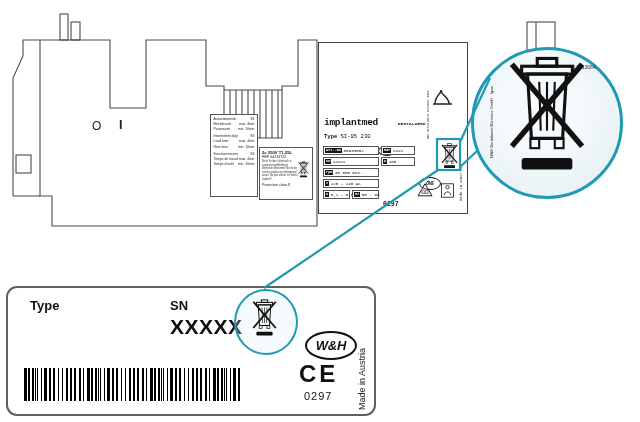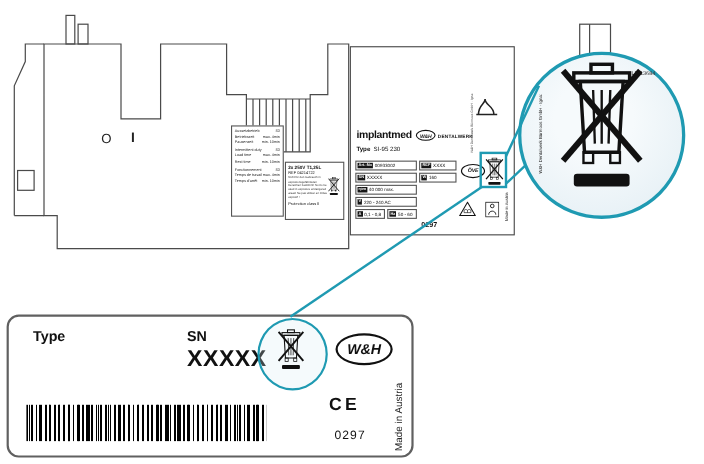--- a/index.html
+++ b/index.html
@@ -4,42 +4,42 @@
 <style>
   html,body{margin:0;padding:0;background:#fff;}
   body{font-family:"Liberation Sans",sans-serif;color:#111;}
   .scene{position:relative;width:640px;height:422px;background:#fff;overflow:hidden;}
   .abs{position:absolute;}
   svg{display:block;}
   .z1{z-index:1}.z2{z-index:2}.z3{z-index:3}.z4{z-index:4}.z6{z-index:6}
   .box{border:1px solid #555;background:#fff;box-sizing:border-box;}
   .vtext{writing-mode:vertical-rl;transform:rotate(180deg);white-space:nowrap;overflow:hidden;}
   .oval{border:1.4px solid #111;border-radius:50%;display:flex;align-items:center;justify-content:center;
-        font-weight:bold;font-style:italic;background:#fff;box-sizing:border-box;letter-spacing:-0.2px;}
+        font-weight:bold;font-style:italic;background:#fff;box-sizing:border-box;letter-spacing:-0.2px;margin-top:28px;}
 
   
   #art{left:0;top:0;}
   #power-off{left:92px;top:119px;font-size:12px;color:#222;}
   #power-on{left:119px;top:118px;font-size:12.5px;font-weight:bold;color:#222;}
 
   
   #duty{left:210px;top:114px;width:48px;height:83px;padding:2px 2.5px;}
   .duty-row{display:flex;justify-content:space-between;font-size:3.4px;line-height:1.5;color:#222;}
   .duty-row:nth-child(4),.duty-row:nth-child(7){margin-top:2px;}
 
   
   #fuse{left:259px;top:147px;width:54px;height:53px;padding:2px;}
   #fuse .l1{font-size:4.2px;font-weight:bold;}
   #fuse .l2{font-size:3.6px;}
   #fuse .note{font-size:2.6px;line-height:1.35;width:37px;color:#333;margin-top:1px;}
   #fuse .prot{font-size:3.6px;margin-top:2px;}
   #fuse-bin{right:3px;top:13px;width:11px;height:17px;position:absolute;}
 
   
-  #plate{left:318px;top:42px;width:148px;height:170px;border:1.3px solid #444;background:#fff;}
+  #plate{left:318px;top:42px;width:148px;height:170px;border:1.3px solid #444;background:#fff;font-family:Liberation Mono, monospace;}
   #plate-hook{left:112px;top:44px;position:absolute;}
   #plate-brand{left:5px;top:74px;font-size:9.5px;font-weight:800;letter-spacing:-0.3px;position:absolute;}
   #plate-logo{left:59px;top:75px;width:18px;height:10px;font-size:4.6px;position:absolute;}
   #plate-wordmark{left:79px;top:78px;font-size:4.3px;font-weight:bold;letter-spacing:0.2px;position:absolute;}
   #plate-type{left:5px;top:90px;font-size:5.6px;position:absolute;}
   #plate-type .tlabel{font-weight:bold;margin-right:3px;}
   .cellrow{position:absolute;display:flex;gap:2px;}
   #prow1{left:4px;top:103px}#prow2{left:4px;top:114px}#prow3{left:4px;top:125px}
   #prow4{left:4px;top:136px}#prow5{left:4px;top:147px}
   .cell{border:0.6px solid #555;display:inline-flex;align-items:center;padding:0 1px;height:9px;
@@ -69,21 +69,21 @@
   #card-sn-value{left:162px;top:27px;font-size:21px;font-weight:bold;letter-spacing:0.5px;position:absolute;}
   #card-circle{left:226px;top:1px;width:64px;height:66px;border:2.4px solid #1f9ab2;border-radius:50%;
                background:rgba(214,236,243,0.25);position:absolute;box-sizing:border-box;}
   #card-bin{left:244px;top:11px;width:25px;height:38px;position:absolute;}
   #card-logo{left:297px;top:15px;width:52px;height:29px;font-size:13px;position:absolute;border-width:2.2px;}
   #card-barcode{left:16px;top:80px;width:218px;height:33px;position:absolute;
       background:
         repeating-linear-gradient(90deg,#000 0 1.6px,transparent 1.6px 4.2px),
         repeating-linear-gradient(90deg,transparent 0 2.1px,#000 2.1px 3.4px,transparent 3.4px 9px);
       background-color:#fff;}
-  #card-ce{left:291px;top:72px;font-size:16px;font-weight:bold;letter-spacing:3px;position:absolute;}
+  #card-ce{left:291px;top:72px;font-size:24px;font-weight:bold;letter-spacing:3px;position:absolute;}
   #card-cenum{left:296px;top:102px;font-size:11px;letter-spacing:1px;position:absolute;}
   #card-madein{left:349px;top:38px;height:84px;font-size:9px;color:#222;position:absolute;}
 </style>
 </head>
 <body>
 
 <div class="scene">
 
   <svg width="0" height="0" style="position:absolute" aria-hidden="true">
     <defs>

